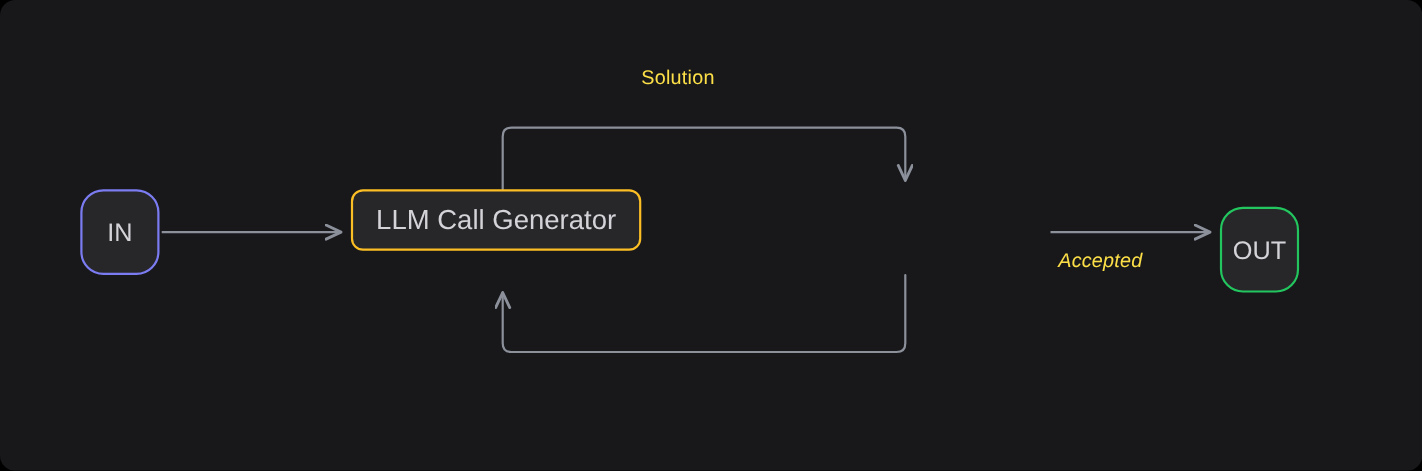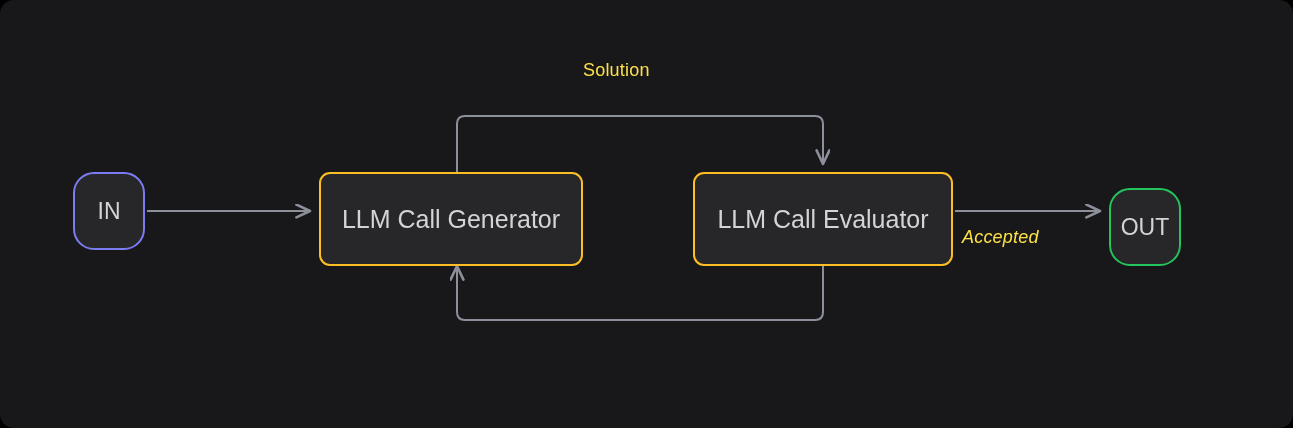--- a/index.html
+++ b/index.html
@@ -41,21 +41,21 @@
     color: #d4d4d8;
     white-space: nowrap;
   }
   .node-terminal {
     width: 72px;
     height: 78px;
     border-radius: 21px;
     font-size: 23px;
   }
   .node-process {
-    height: 94px;
+    height: 56px;
     border-radius: 11px;
     font-size: 25px;
     padding: 0 22px;
   }
   #node-in  { left: 73px;  top: 172px; border-color: #7c7cf2; }
   #node-out { left: 1109px; top: 188px; border-color: #22c55e; }
   #node-generator { left: 319px; top: 172px; width: 264px; border-color: #fbbe24; }
   #node-evaluator { left: 693px; top: 172px; width: 260px; border-color: #fbbe24; }
 
   .edge-label {
@@ -97,23 +97,20 @@
   </svg>
 
   <div class="node node-terminal" id="node-in">
     <span>IN</span>
   </div>
 
   <div class="node node-process" id="node-generator">
     <span>LLM Call Generator</span>
   </div>
 
-  <div class="node node-process" id="node-evaluator">
-    <span>LLM Call Evaluator</span>
-  </div>
 
   <div class="node node-terminal" id="node-out">
     <span>OUT</span>
   </div>
 
   <div class="edge-label" id="label-solution">Solution</div>
 
 
   <div class="edge-label" id="label-accepted">Accepted</div>
 

